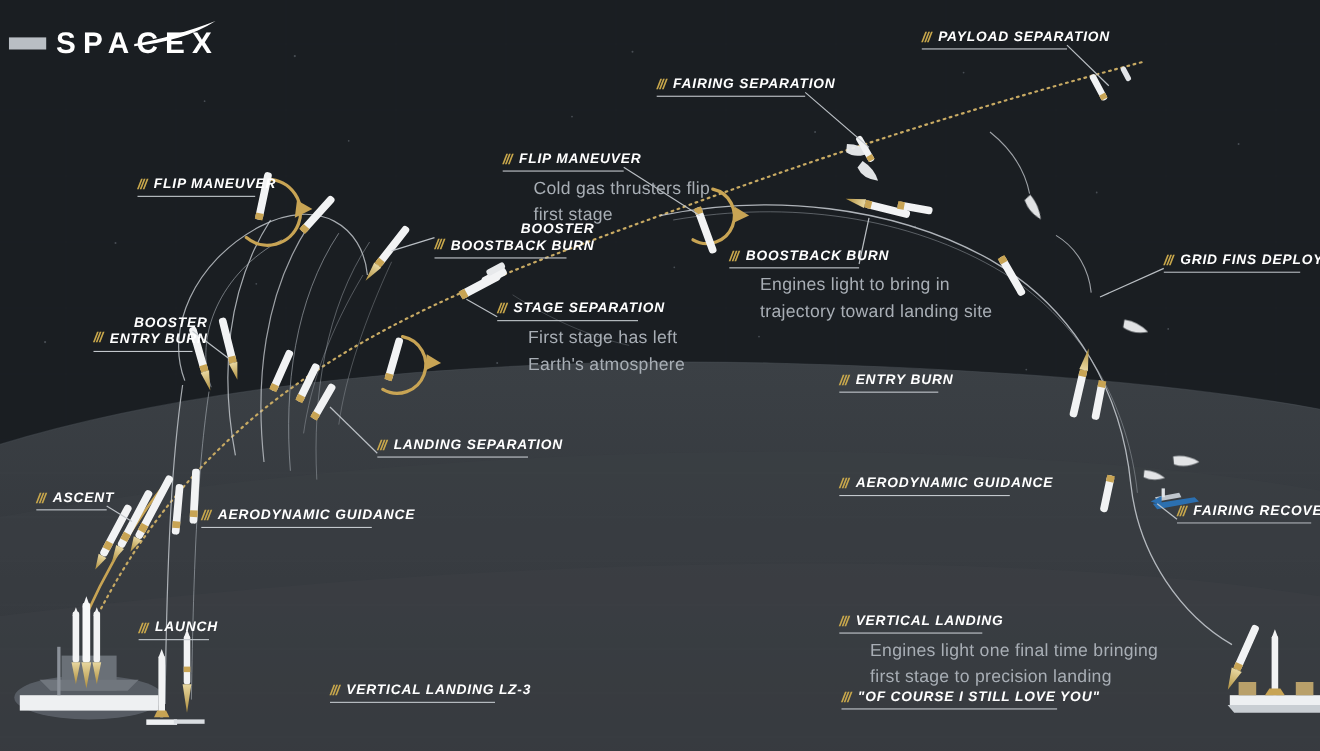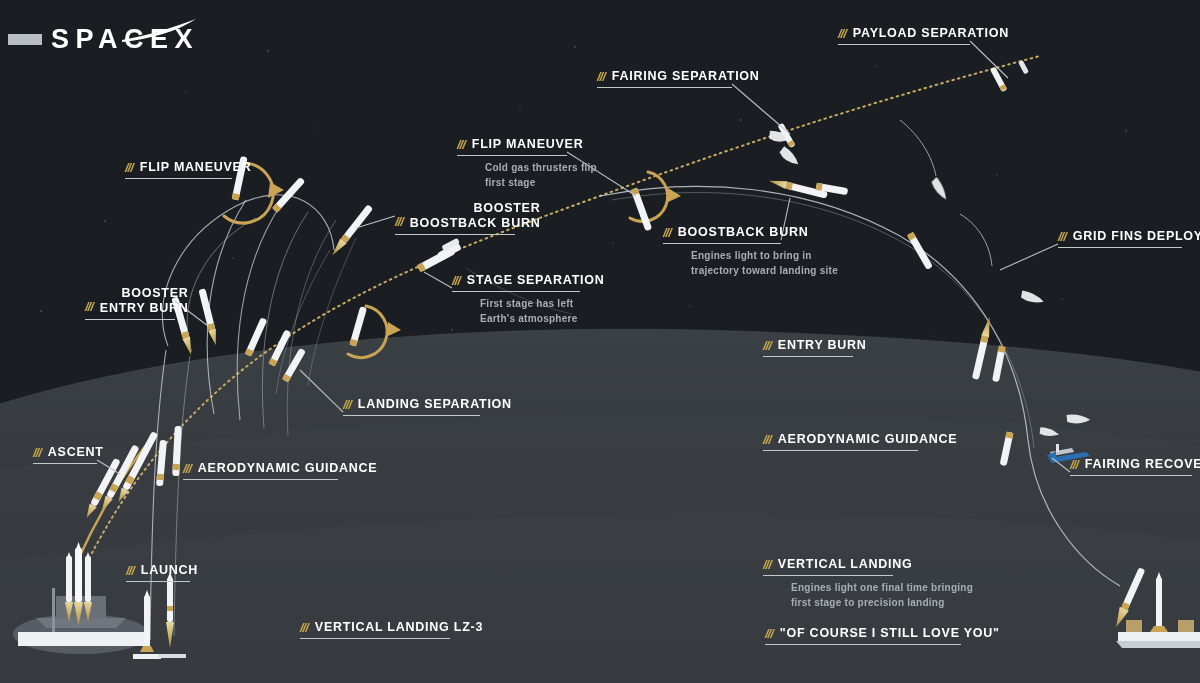--- a/index.html
+++ b/index.html
@@ -63,31 +63,32 @@
     margin-right: 7px;
     line-height: 1;
     transform: translateY(-1px);
   }
   .title {
     color: #ffffff;
     font-size: 12.5px;
     font-weight: 700;
     letter-spacing: 0.75px;
     line-height: 1.18;
+    font-style: italic;
   }
   .title.two-line { white-space: pre-line; text-align: right; }
   .rule {
     height: 1px;
     background: #c3c8cd;
     margin-top: 3px;
   }
   .sub {
     color: #a8aeb5;
-    font-size: 10px;
-    font-weight: 700;
+    font-size: 16px;
+    font-weight: 400;
     letter-spacing: 0.25px;
     line-height: 1.52;
     margin-top: 4px;
     white-space: pre-line;
   }
   .sub.indent { padding-left: 28px; }
   .head-row { display: flex; align-items: flex-end; }
 </style>
 </head>
 <body>

